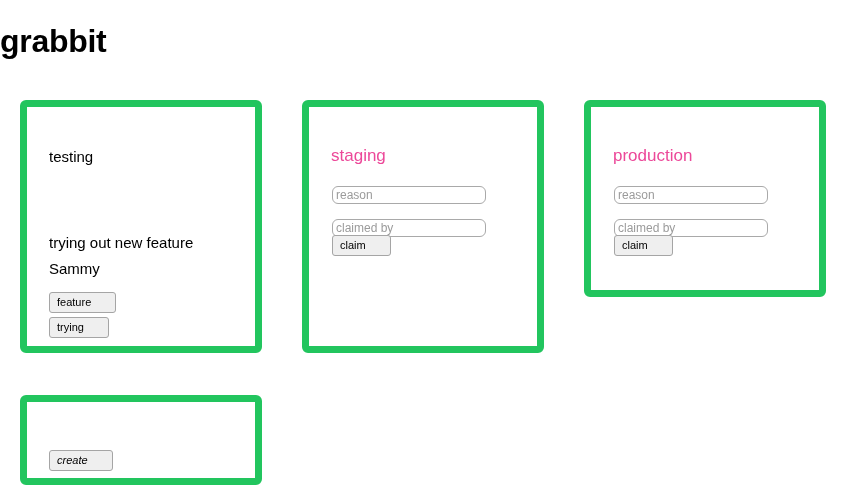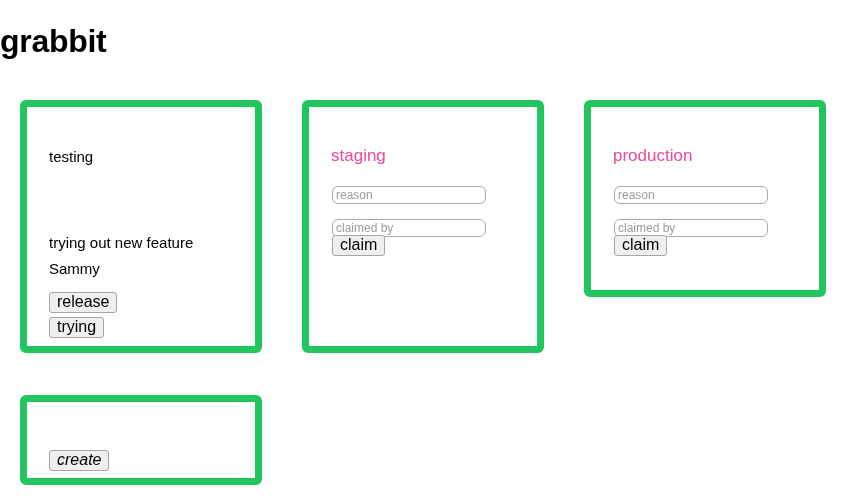--- a/index.html
+++ b/index.html
@@ -86,44 +86,44 @@
   .input-claimed-by { left: 23px; top: 104px; width: 154px; margin-top: 8px; }
   .input-resource   { left: 22px; top: 23px;  width: 155px; }
 
   .btn {
     position: absolute;
     box-sizing: border-box;
     border: 1px solid #a5a5a5;
     border-radius: 3px;
     background: #efefef;
     font-family: "Liberation Sans", sans-serif;
-    font-size: 16px;
+    font-size: 11px;
     line-height: 14px;
     color: #000000;
-    padding: 2px 7px 3px 7px;
+    padding: 2px 24px 3px 7px;
     height: 21px;
     cursor: default;
     white-space: nowrap;
   }
 
   .btn-claim   { left: 23px; top: 128px; }
   .btn-release { left: 22px; top: 185px; }
   .btn-delete  { left: 22px; top: 210px; }
   .btn-create  { left: 22px; top: 48px; font-style: italic; }
 </style>
 </head>
 <body>
 
 <div class="app-title">grabbit</div>
 
 <div class="card card-resource">
   <div class="card-line card-line-1">testing</div>
   <div class="card-line card-line-2">trying out new feature</div>
   <div class="card-line card-line-3">Sammy</div>
-  <button class="btn btn-release">release</button>
+  <button class="btn btn-release">feature</button>
   <button class="btn btn-delete">trying</button>
 </div>
 
 <div class="card card-staging">
   <div class="card-heading">staging</div>
   <input class="txt-input input-reason" type="text" placeholder="reason" value="" style="">
   <input class="txt-input input-claimed-by" type="text" placeholder="claimed by" style="">
   <button class="btn btn-claim">claim</button>
 </div>
 

